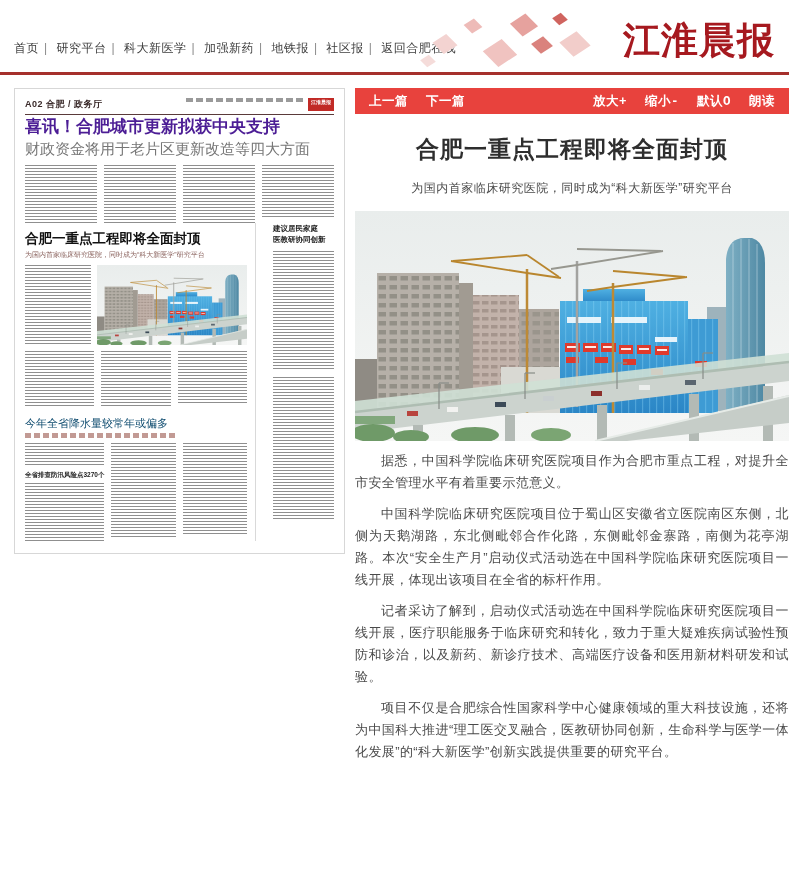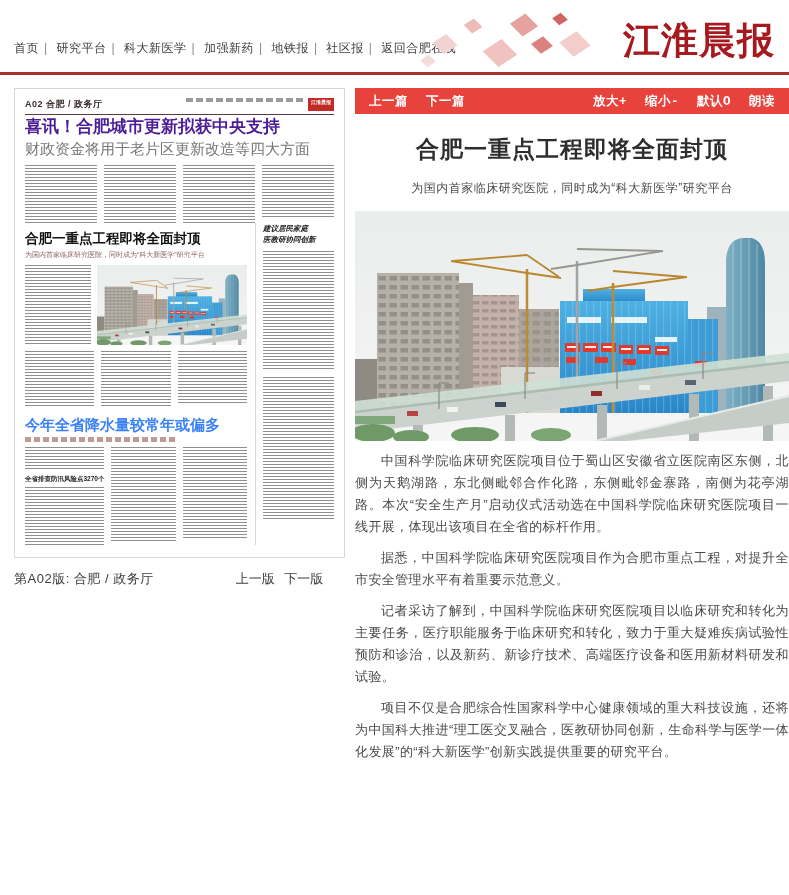--- a/index.html
+++ b/index.html
@@ -24,26 +24,26 @@
   .pt-head{display:flex;border-bottom:1.5px solid #5a3a3a;padding-bottom:3px;}
   .pt-pageno{font-size:9px;font-weight:bold;color:#3a2a2a;letter-spacing:.5px;}
   .pt-dateline{margin-left:auto;height:4px;width:118px;background:repeating-linear-gradient(90deg,#9a9a9a 0 7px,transparent 7px 10px);}
   .pt-brandtag{margin-left:4px;background:#c12a26;color:#fff;font-size:5px;font-weight:bold;padding:1px 3px;white-space:nowrap;}
   .pt-h1{font-size:17px;font-weight:bold;color:#4c1d95;margin:0 0 2px;letter-spacing:0;white-space:nowrap;}
   .pt-sub1{font-size:15px;color:#767676;margin-bottom:6px;}
   .cols{display:grid;gap:7px;}
   .tz{background:repeating-linear-gradient(180deg,#8f8f8f 0 1px,transparent 1px 3px);}
   .pt-body-row{display:flex;gap:8px;}
   .pt-main{width:224px;}
-  .pt-side{width:78px;border-left:1px solid #d9d9d9;padding-left:7px;font-style:italic;}
+  .pt-side{width:78px;border-left:1px solid #d9d9d9;padding-left:17px;}
   .pt-h2{font-size:13.5px;font-weight:bold;color:#111;margin:7px 0 2px;white-space:nowrap;}
   .pt-sub2{font-size:7px;color:#8a625d;margin-bottom:5px;white-space:nowrap;}
   .pt-photo-row{display:flex;gap:6px;margin-bottom:6px;}
   .pt-photo{width:150px;height:80px;border:0;background:#dfe5e6;}
-  .pt-h3{font-size:15px;font-weight:bold;color:#3b82f6;margin:9px 0 2px;white-space:nowrap;}
+  .pt-h3{font-size:11px;font-weight:normal;color:#0c4a6e;margin:9px 0 2px;white-space:nowrap;}
   .pt-sub3{height:5px;width:150px;background:repeating-linear-gradient(90deg,#c29a94 0 6px,transparent 6px 9px);margin-bottom:5px;}
   .pt-midhead{font-size:6.5px;font-weight:bold;color:#222;margin:4px 0 3px;white-space:nowrap;}
   .pt-sidehead{font-size:7.5px;font-weight:bold;color:#222;line-height:1.5;margin-bottom:5px;}
 
   .page-caption{display:flex;margin-top:12px;font-size:13px;color:#3c3c3c;}
   .pc-label{letter-spacing:.5px;}
   .pc-nav{margin-left:82px;}
   .pc-nav span{cursor:pointer;margin-right:6px;}
 
   
@@ -291,27 +291,20 @@
           <div class="pt-sidehead">
             <span>建议居民家庭</span><br>
             <span>医教研协同创新</span>
           </div>
           <div class="tz" style="height:118px;margin-bottom:8px"></div>
           <div class="tz" style="height:142px"></div>
         </div>
       </div>
     </div>
 
-    <div class="page-caption">
-      <span class="pc-label">第A02版: 合肥 / 政务厅</span>
-      <span class="pc-nav">
-        <span>上一版</span>
-        <span>下一版</span>
-      </span>
-    </div>
   </div>
 
   <div class="right-col">
     <div class="toolbar">
       <span class="tleft">
         <span>上一篇</span>
         <span>下一篇</span>
       </span>
       <span class="tright">
         <span>放大+</span>
@@ -322,20 +315,20 @@
     </div>
 
     <h1 class="art-title">合肥一重点工程即将全面封顶</h1>
     <div class="art-subtitle">为国内首家临床研究医院，同时成为“科大新医学”研究平台</div>
 
     <svg class="art-photo">
         <use href="#cityphoto"></use>
       </svg>
 
     <div class="art-body">
+      <p>据悉，中国科学院临床研究医院项目作为合肥市重点工程，对提升全市安全管理水平有着重要示范意义。</p>
       <p>中国科学院临床研究医院项目位于蜀山区安徽省立医院南区东侧，北侧为天鹅湖路，东北侧毗邻合作化路，东侧毗邻金寨路，南侧为花亭湖路。本次“安全生产月”启动仪式活动选在中国科学院临床研究医院项目一线开展，体现出该项目在全省的标杆作用。</p>
-      <p>据悉，中国科学院临床研究医院项目作为合肥市重点工程，对提升全市安全管理水平有着重要示范意义。</p>
-      <p>记者采访了解到，中国科学院临床研究医院项目以临床研究和转化为主要任务，医疗职能服务于临床研究和转化，致力于重大疑难疾病试验性预防和诊治，以及新药、新诊疗技术、高端医疗设备和医用新材料研发和试验。</p>
+      <p>记者采访了解到，启动仪式活动选在中国科学院临床研究医院项目一线开展，医疗职能服务于临床研究和转化，致力于重大疑难疾病试验性预防和诊治，以及新药、新诊疗技术、高端医疗设备和医用新材料研发和试验。</p>
       <p>项目不仅是合肥综合性国家科学中心健康领域的重大科技设施，还将为中国科大推进“理工医交叉融合，医教研协同创新，生命科学与医学一体化发展”的“科大新医学”创新实践提供重要的研究平台。</p>
 
     </div>
   </div>
 </div>
 
 </body></html>

